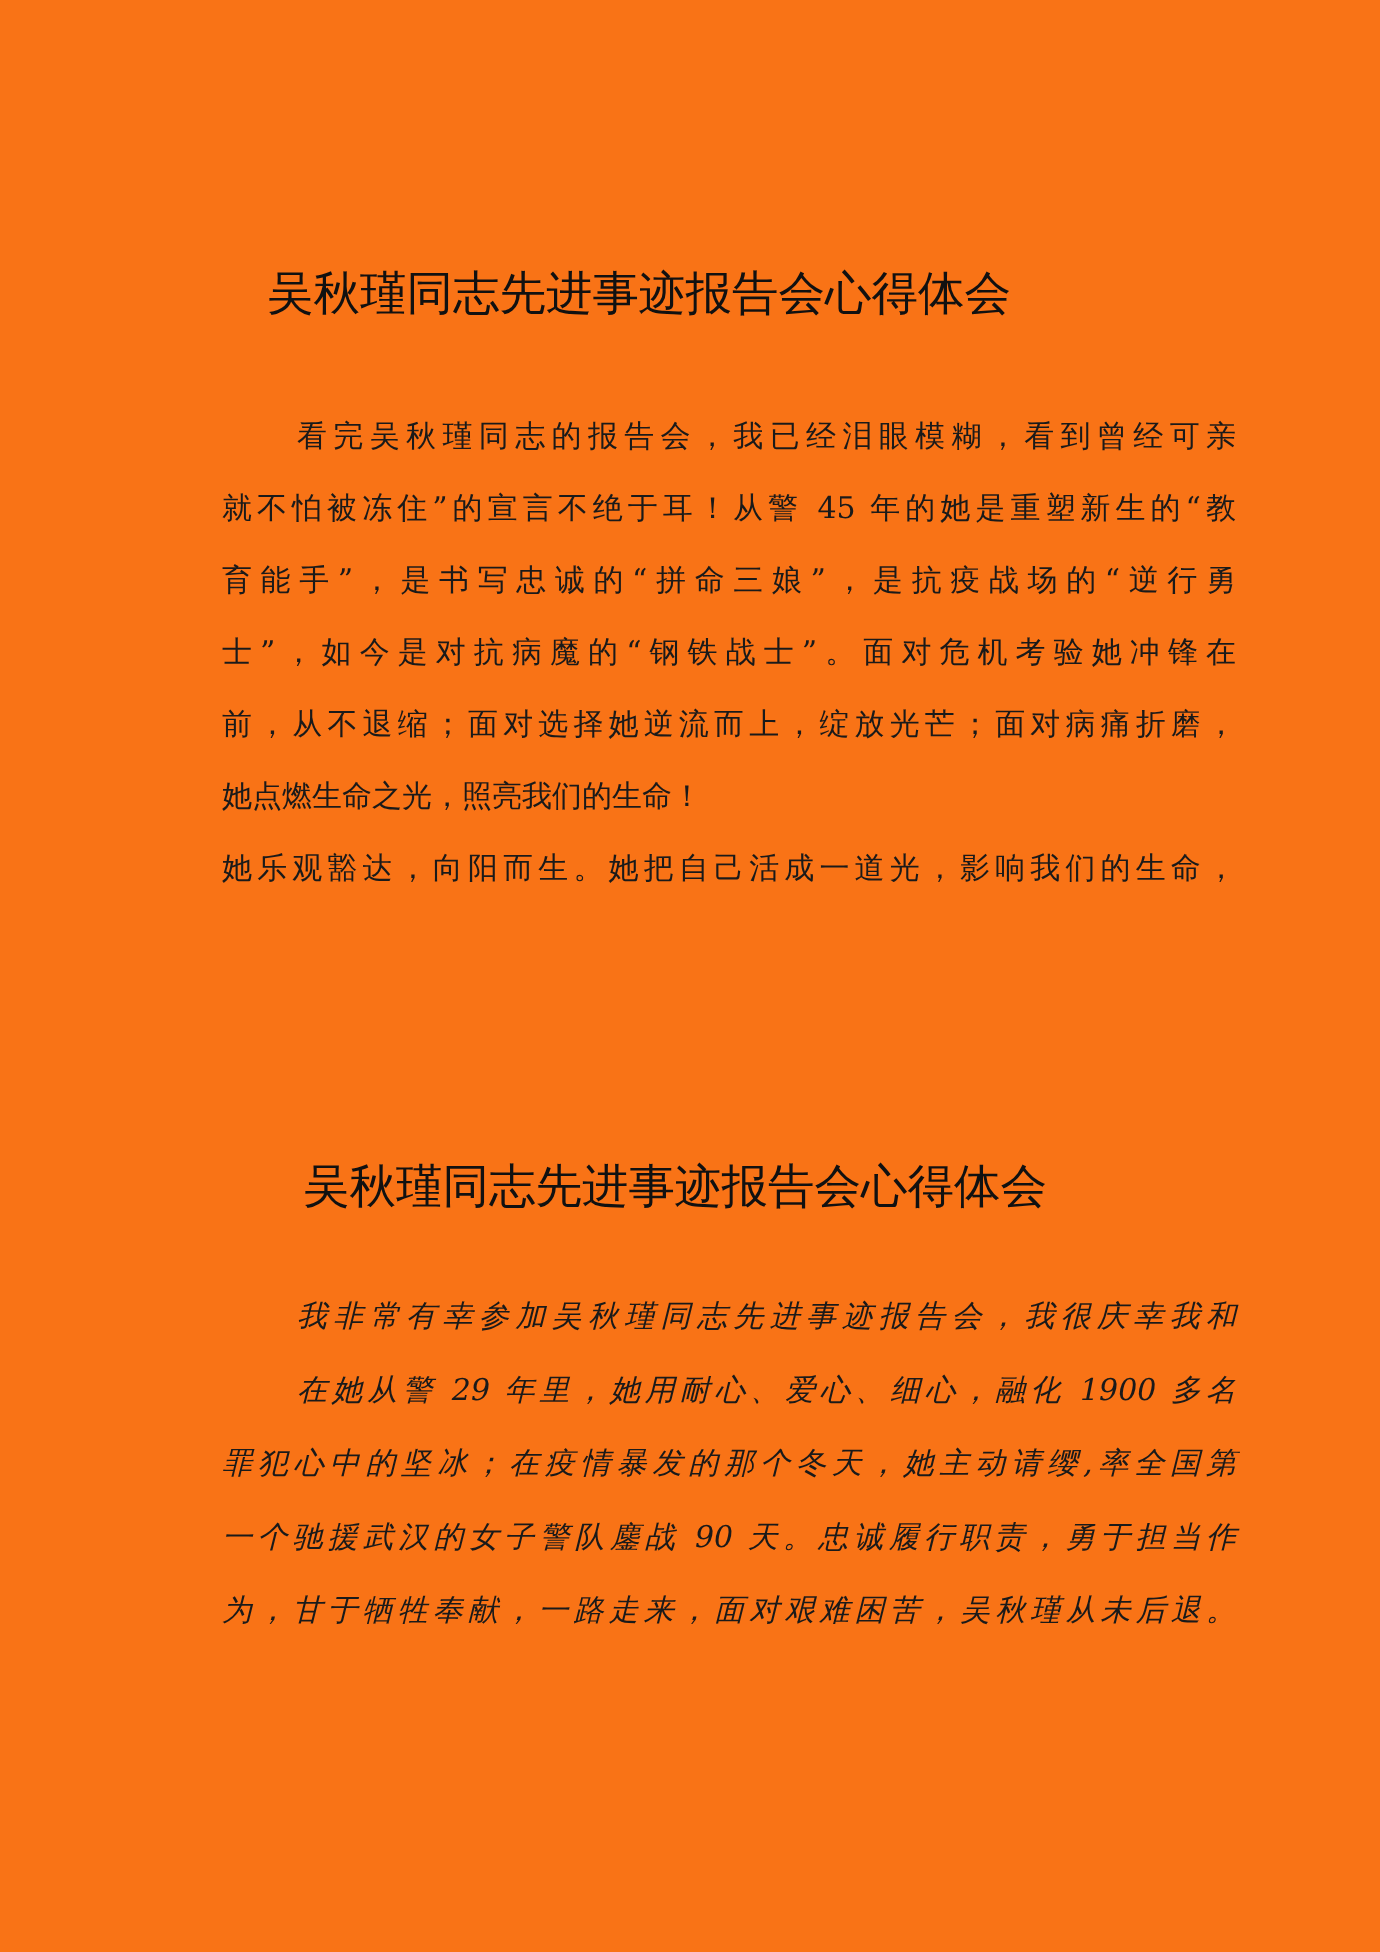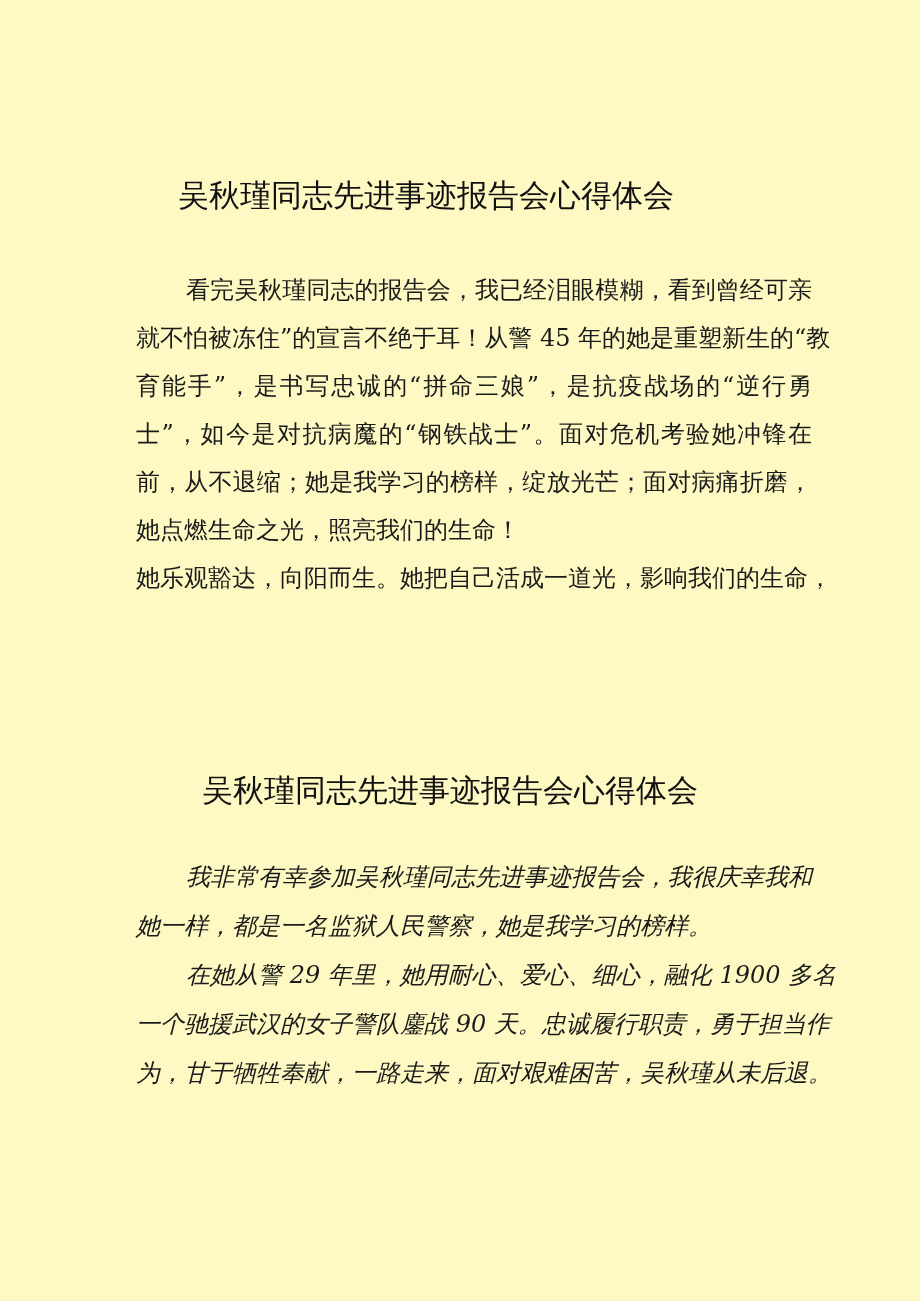--- a/index.html
+++ b/index.html
@@ -1,35 +1,35 @@
 <!DOCTYPE html>
 <html><head>
 <meta charset="utf-8">
 <style>
   html, body { margin: 0; padding: 0; background: #ffffff; }
   body { width: 920px; height: 1301px; position: relative; overflow: hidden; color: #111; }
-  .page { position: absolute; left: 0; top: 0; width: 920px; height: 1301px; background: #fef9c3; }
+  .page { position: absolute; left: 0; top: 0; width: 920px; height: 1301px; background: #f97316; }
   .title {
     position: absolute;
     font-family: "DejaVu Sans", "Liberation Sans", sans-serif;
     font-size: 31px;
     font-weight: normal;
     letter-spacing: 0px;
     white-space: nowrap;
     color: #111;
     margin: 0;
   }
   .title-1 { left: 178px; top: 175px; }
   .title-2 { left: 202px; top: 770px; }
   .body-block {
     position: absolute;
-    left: 136px;
+    left: 148px;
     width: 676px;
     font-family: "DejaVu Serif", "Liberation Serif", serif;
-    font-size: 24px;
+    font-size: 20px;
     color: #1a1a1a;
   }
   .line {
     display: block;
     white-space: nowrap;
     height: 48px;
     line-height: 48px;
     text-align: justify;
     text-align-last: justify;
   }
@@ -44,28 +44,28 @@
 
 <div class="page">
 
   <h1 class="title title-1">吴秋瑾同志先进事迹报告会心得体会</h1>
 
   <div class="body-block block-1">
     <span class="line indent">看完吴秋瑾同志的报告会，我已经泪眼模糊，看到曾经可亲</span>
     <span class="line">就不怕被冻住”的宣言不绝于耳！从警 45 年的她是重塑新生的“教</span>
     <span class="line">育能手”，是书写忠诚的“拼命三娘”，是抗疫战场的“逆行勇</span>
     <span class="line">士”，如今是对抗病魔的“钢铁战士”。面对危机考验她冲锋在</span>
-    <span class="line">前，从不退缩；她是我学习的榜样，绽放光芒；面对病痛折磨，</span>
+    <span class="line">前，从不退缩；面对选择她逆流而上，绽放光芒；面对病痛折磨，</span>
     <span class="line last">她点燃生命之光，照亮我们的生命！</span>
     <span class="line">她乐观豁达，向阳而生。她把自己活成一道光，影响我们的生命，</span>
   </div>
 
   <h1 class="title title-2">吴秋瑾同志先进事迹报告会心得体会</h1>
 
   <div class="body-block block-2">
     <span class="line indent">我非常有幸参加吴秋瑾同志先进事迹报告会，我很庆幸我和</span>
-    <span class="line last">她一样，都是一名监狱人民警察，她是我学习的榜样。</span>
     <span class="line indent">在她从警 29 年里，她用耐心、爱心、细心，融化 1900 多名</span>
+    <span class="line">罪犯心中的坚冰；在疫情暴发的那个冬天，她主动请缨,率全国第</span>
     <span class="line">一个驰援武汉的女子警队鏖战 90 天。忠诚履行职责，勇于担当作</span>
     <span class="line">为，甘于牺牲奉献，一路走来，面对艰难困苦，吴秋瑾从未后退。</span>
   </div>
 
 </div>
 
 </body></html>

